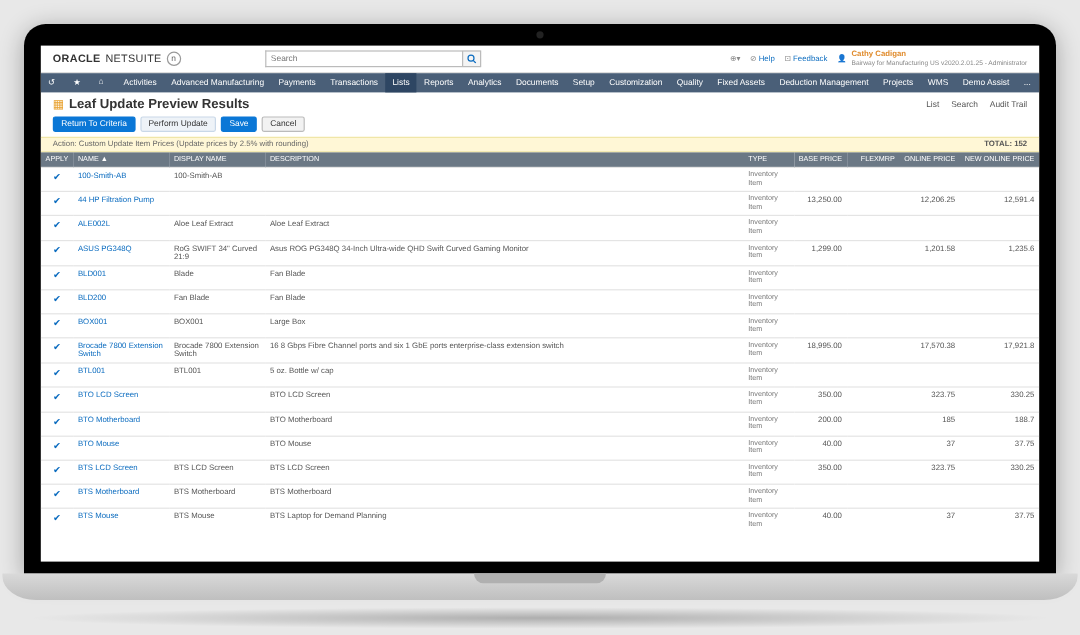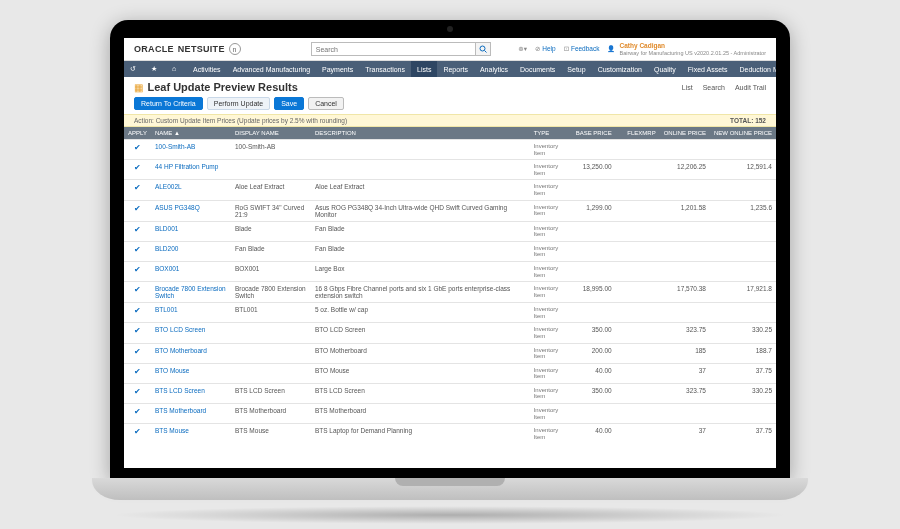--- a/index.html
+++ b/index.html
@@ -6,21 +6,21 @@
   body {
     font-family: Arial, Helvetica, sans-serif;
     background: #e8e8e8;
     display: flex;
     justify-content: center;
     align-items: flex-start;
     padding: 20px 0;
   }
   
   .laptop {
-    width: 680px;
+    width: 860px;
     position: relative;
   }
   .screen-bezel {
     background: #000;
     border-radius: 18px 18px 0 0;
     padding: 14px 14px 10px 14px;
     box-shadow: 0 4px 20px rgba(0,0,0,0.3);
   }
   .camera {
     width: 6px; height: 6px; background: #222; border-radius: 50%;
@@ -53,21 +53,21 @@
 
   
   .top-header {
     display: flex; align-items: center;
     padding: 4px 10px;
     border-bottom: 1px solid #ddd;
     gap: 10px;
   }
   .logo { font-size: 9px; letter-spacing: 0.3px; display:flex; align-items:center; gap:4px; }
   .logo .bold { font-weight: 700; }
-  .logo .light { font-weight: 700; }
+  .logo .light { font-weight: 400; }
   .logo-n {
     width: 12px; height: 12px; border:1px solid #999; border-radius:50%;
     display:flex; align-items:center; justify-content:center;
     font-size:7px; color:#666;
   }
   .search-wrap { flex: 0 0 180px; margin-left: 60px; display:flex; }
   .search-wrap input {
     flex:1; border:1px solid #bbb; border-right:none; font-size:7px; padding:2px 4px; height:14px;
   }
   .search-wrap .btn {

